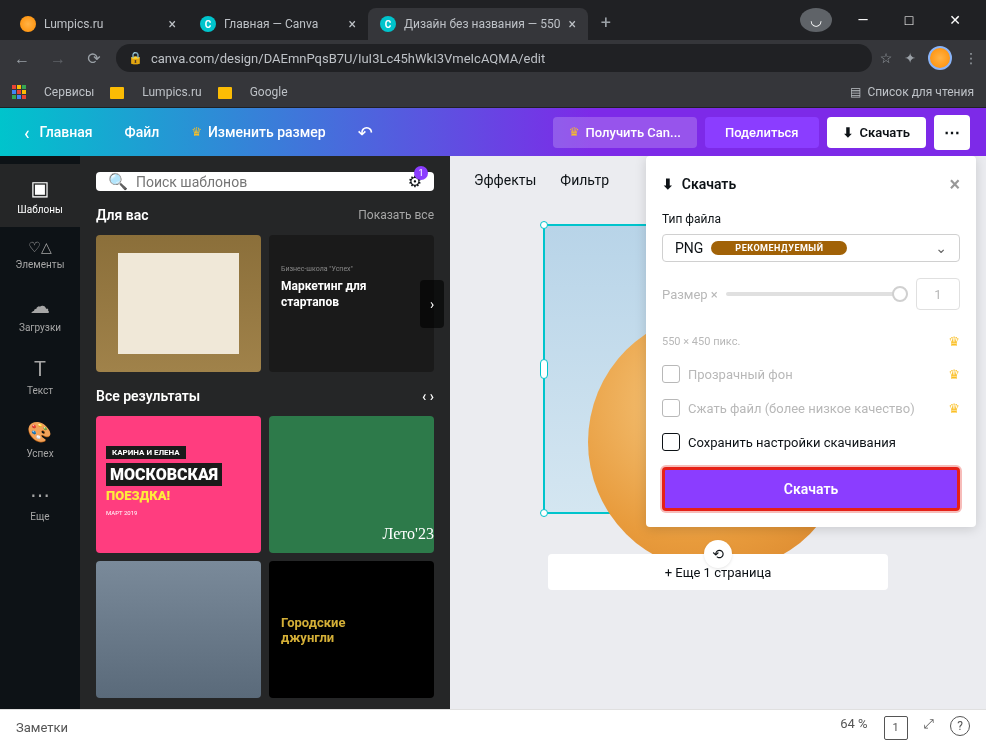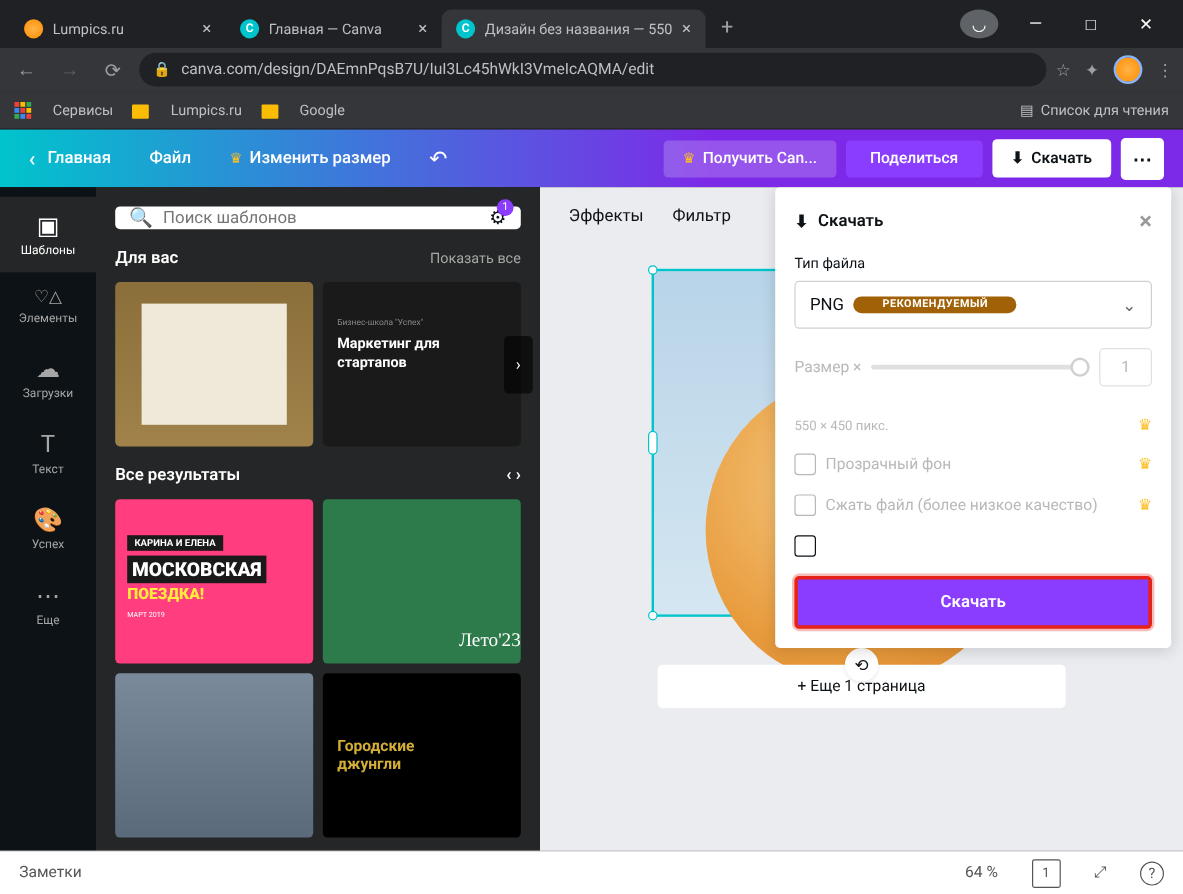--- a/index.html
+++ b/index.html
@@ -59,34 +59,34 @@
 .canvas .h-b{bottom:-5px;left:50%;transform:translateX(-50%)}
 .canvas .h-l{left:-5px;top:50%;transform:translateY(-50%);height:20px;border-radius:4px}
 .canvas .h-r{right:-5px;top:50%;transform:translateY(-50%);height:20px;border-radius:4px}
 .orange{position:absolute;bottom:-60px;left:50%;transform:translateX(-50%);width:260px;height:260px;border-radius:50%;background:radial-gradient(circle at 40% 35%,#f5c77e,#e89b3c 60%,#d6822a)}
 .add-page{margin:20px auto 0;width:340px;height:36px;background:#fff;border-radius:4px;display:flex;align-items:center;justify-content:center;font-size:13px;color:#0d1216;gap:6px;position:relative}
 .sync-icon{position:absolute;top:-14px;left:50%;transform:translateX(-50%);width:28px;height:28px;border-radius:50%;background:#fff;display:flex;align-items:center;justify-content:center;font-size:14px;box-shadow:0 1px 3px rgba(0,0,0,.1)}
 .download-panel{position:absolute;right:10px;top:0;width:330px;background:#fff;border-radius:4px;box-shadow:0 2px 12px rgba(0,0,0,.15);padding:16px;z-index:10}
 .dp-head{display:flex;align-items:center;gap:8px;font-size:14px;font-weight:600;color:#0d1216;padding-bottom:16px}
 .dp-close{margin-left:auto;font-size:20px;color:#999;cursor:pointer}
 .dp-label{font-size:12px;color:#0d1216;margin-bottom:8px}
-.dp-select{height:40px;border:1px solid #d0d0d0;border-radius:4px;display:flex;align-items:center;padding:0 12px;gap:8px;font-size:14px;color:#0d1216}
+.dp-select{height:28px;border:1px solid #d0d0d0;border-radius:4px;display:flex;align-items:center;padding:0 12px;gap:8px;font-size:14px;color:#0d1216}
 .rec-badge{background:#a16207;color:#fff;font-size:9px;font-weight:700;padding:2px 24px;border-radius:10px;letter-spacing:.5px}
 .chev{margin-left:auto;color:#666}
 .dp-row{display:flex;align-items:center;gap:8px;margin-top:16px;font-size:13px;color:#b8b8b8}
 .dp-row.dark{color:#0d1216}
 .slider{flex:1;height:4px;background:#e0e0e0;border-radius:2px;position:relative}
 .slider-thumb{position:absolute;right:0;top:-6px;width:16px;height:16px;border-radius:50%;background:#fff;border:2px solid #d0d0d0}
 .size-box{width:44px;height:32px;border:1px solid #e0e0e0;border-radius:4px;display:flex;align-items:center;justify-content:center;font-size:13px;color:#b8b8b8}
 .dp-dim{display:flex;justify-content:space-between;align-items:center;font-size:11px;color:#b8b8b8;margin-top:24px}
 .crown-y{color:#fbbf24;font-size:13px}
 .check{width:18px;height:18px;border:1.5px solid #b8b8b8;border-radius:3px;flex-shrink:0}
 .dp-download{margin-top:16px;height:44px;background:#8b3dff;color:#fff;border-radius:4px;display:flex;align-items:center;justify-content:center;font-size:14px;font-weight:600;border:3px solid #e62117;box-shadow:0 0 0 2px rgba(230,33,23,.3)}
 .footer{position:absolute;bottom:0;left:0;right:0;height:36px;background:#fff;border-top:1px solid #e0e0e0;display:flex;align-items:center;padding:0 16px;font-size:13px;color:#555}
-.footer-right{margin-left:auto;display:flex;align-items:center;gap:28px}
+.footer-right{margin-left:auto;display:flex;gap:16px}
 .page-ind{width:24px;height:24px;border:1px solid #555;border-radius:2px;display:flex;align-items:center;justify-content:center;font-size:11px}
 .thumb-autumn{background:linear-gradient(180deg,#8b6f3a,#a0824a)}
 .thumb-autumn::after{content:"";position:absolute;top:18px;left:22px;right:22px;bottom:18px;background:#f0e8d8;display:flex;align-items:center;justify-content:center}
 .thumb-autumn-text{position:absolute;top:50%;left:50%;transform:translate(-50%,-50%);font-family:Georgia,serif;font-style:italic;font-size:9px;color:#8b6f3a;text-align:center;width:90px}
 .thumb-dark{background:#1a1a1a;color:#fff;padding:30px 12px 12px;font-size:10px}
 .thumb-pink{background:#ff3d7f}
 .thumb-green{background:#2d7a4a}
 .thumb-city{background:linear-gradient(180deg,#7a8a9a,#5a6a7a)}
 .thumb-jungle{background:#000;color:#d4af37;display:flex;flex-direction:column;justify-content:center;padding:12px;font-size:13px;font-weight:700}
 </style>
@@ -314,20 +314,21 @@
         <span>Прозрачный фон</span>
         <span class="crown-y" style="margin-left:auto">♛</span>
       </div>
       <div class="dp-row">
         <div class="check"></div>
         <span>Сжать файл (более низкое качество)</span>
         <span class="crown-y" style="margin-left:auto">♛</span>
       </div>
       <div class="dp-row dark">
         <div class="check" style="border-color:#0d1216"></div>
+        <span>Сохранить настройки скачивания</span>
       </div>
       <div class="dp-download">
           <span>Скачать</span>
         </div>
     </div>
   </div>
 </div>
 
 <div class="footer">
   <span>Заметки</span>

